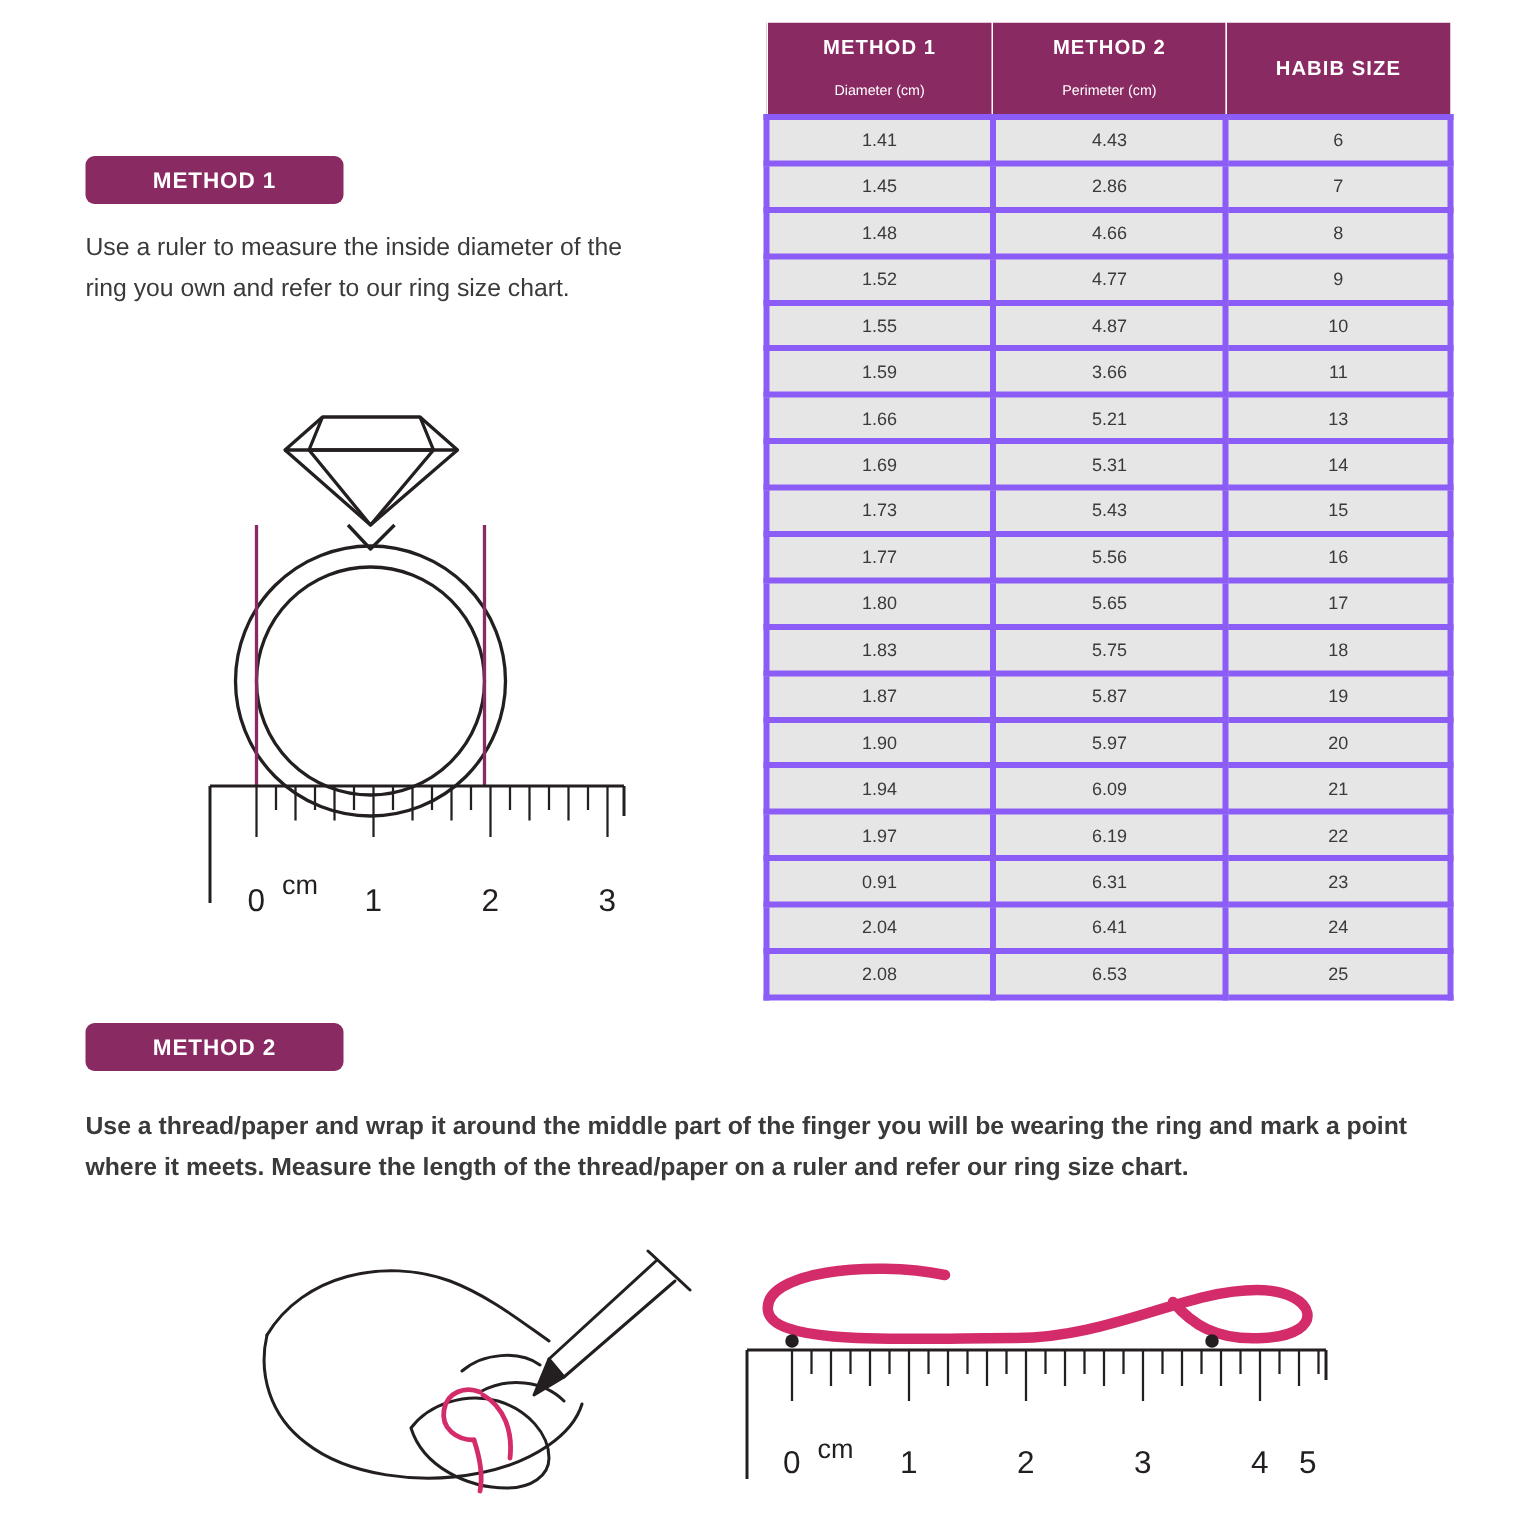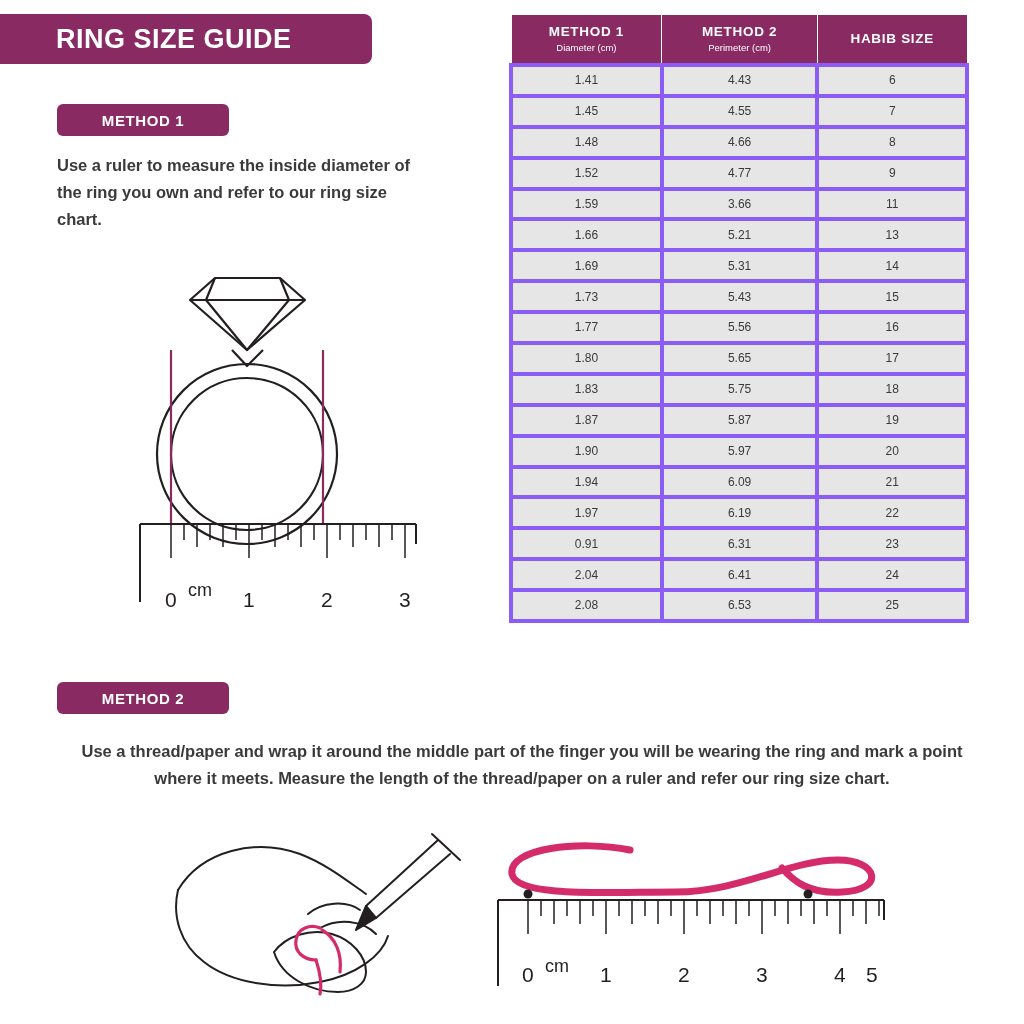--- a/index.html
+++ b/index.html
@@ -74,33 +74,32 @@
   }
 
   #method1-text {
     position: absolute;
     left: 57px;
     top: 152px;
     width: 360px;
     font-size: 16.5px;
     line-height: 27px;
     color: #3a3a3c;
-    font-weight: bold;
+    font-weight: normal;
   }
 
   #method2-text {
     position: absolute;
     left: 57px;
     top: 738px;
     width: 930px;
     font-size: 16.5px;
     line-height: 27px;
     color: #3a3a3c;
     font-weight: bold;
-    text-align: center;
   }
 
   #ring-illustration {
     position: absolute;
     left: 120px;
     top: 262px;
   }
   #hand-illustration {
     position: absolute;
     left: 170px;
@@ -130,42 +129,39 @@
   #size-table th .th-main {
     display: block;
     font-size: 13.5px;
     font-weight: bold;
     letter-spacing: 0.7px;
   }
   #size-table th .th-sub {
     display: block;
     font-size: 9.5px;
     font-weight: normal;
-    margin-top: 3px;
+    margin-top: 16px;
   }
   #size-table td {
     background: #e6e6e6;
     border: 4px solid #8b5cf6;
     text-align: center;
     font-size: 12px;
     color: #3a3a3c;
     padding: 6.3px 0 6.6px 0;
   }
   #size-table col.c1 { width: 152px; }
   #size-table col.c2 { width: 157px; }
   #size-table col.c3 { width: 151px; }
 </style>
 </head>
 <body>
 
 <div id="left-column">
 
-  <div class="title-banner">
-    <span>RING SIZE GUIDE</span>
-  </div>
 
   <div class="method-pill" id="method1-pill">
     <span>METHOD 1</span>
   </div>
 
   <div id="method1-text">Use a ruler to measure the inside diameter of the ring you own and refer to our ring size chart.</div>
 
   <svg id="ring-illustration" width="330" height="360" viewBox="0 0 330 360">
     <g fill="none" stroke="#231f20" stroke-width="2.2" stroke-linejoin="round">
 
@@ -325,34 +321,39 @@
     </tr>
   </thead>
   <tbody id="table-body">
     <tr>
         <td>1.41</td>
         <td>4.43</td>
         <td>6</td>
       </tr>
     <tr>
         <td>1.45</td>
-        <td>4.55</td>
+        <td>2.86</td>
         <td>7</td>
       </tr>
     <tr>
         <td>1.48</td>
         <td>4.66</td>
         <td>8</td>
       </tr>
     <tr>
         <td>1.52</td>
         <td>4.77</td>
         <td>9</td>
       </tr>
     <tr>
+        <td>1.55</td>
+        <td>4.87</td>
+        <td>10</td>
+      </tr>
+    <tr>
         <td>1.59</td>
         <td>3.66</td>
         <td>11</td>
       </tr>
     <tr>
         <td>1.66</td>
         <td>5.21</td>
         <td>13</td>
       </tr>
     <tr>

